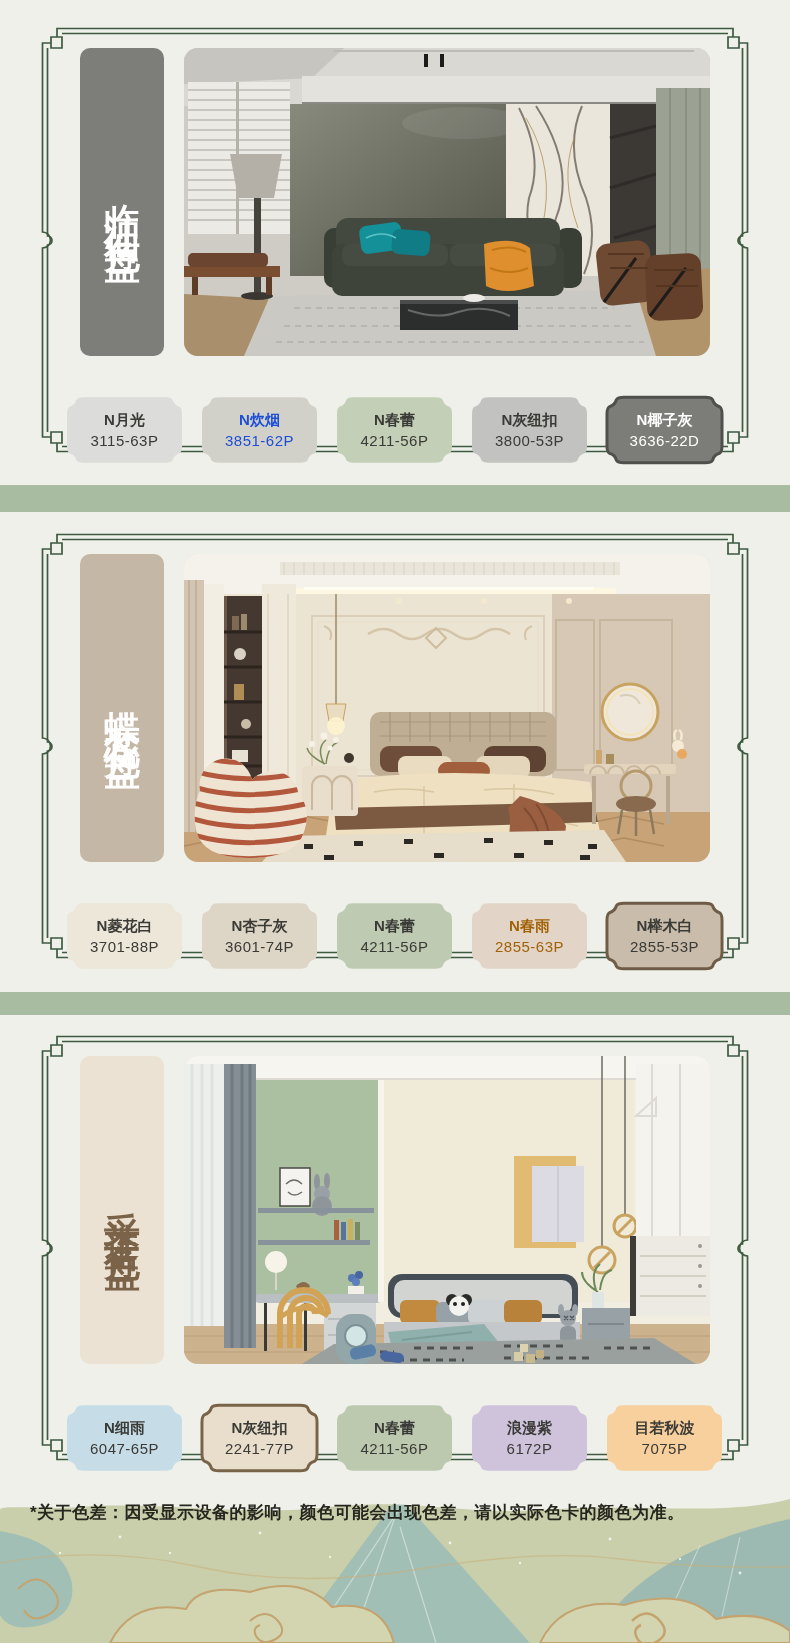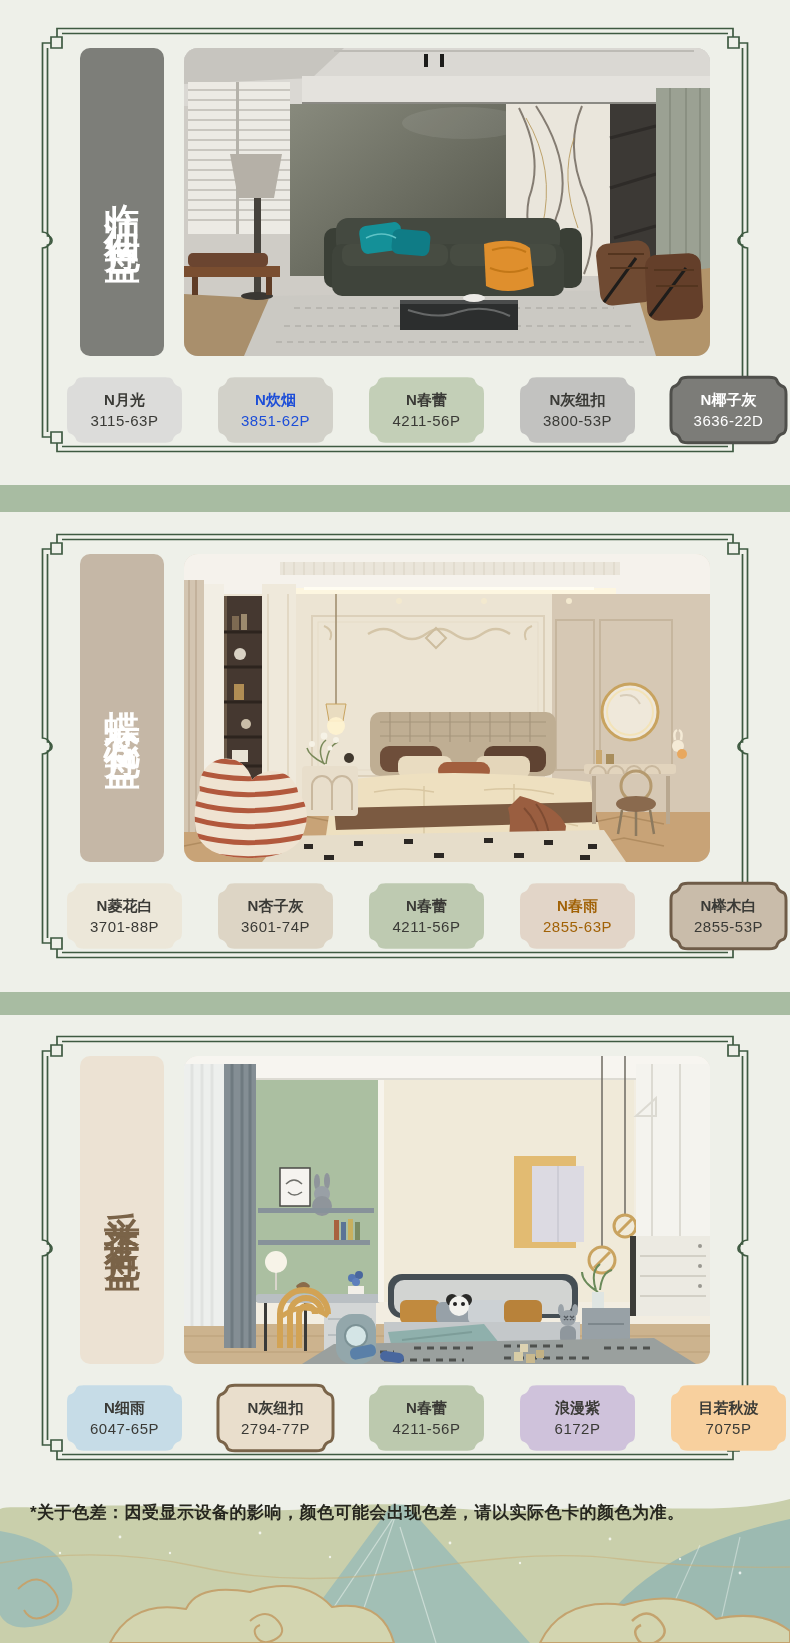--- a/index.html
+++ b/index.html
@@ -16,21 +16,21 @@
   .sec1 .card{top:22px;}
   .sec2 .card{top:16px;}
   .sec3 .card{top:15px;}
   .frame{position:absolute;left:0;top:0;width:718px;height:436px;pointer-events:none;}
   .title-block{position:absolute;left:44px;top:26px;width:84px;height:308px;border-radius:10px;
     display:flex;align-items:center;justify-content:center;}
   .vtitle{writing-mode:vertical-rl;text-orientation:upright;font-size:36px;font-weight:bold;
     letter-spacing:11px;font-family:"DejaVu Sans","Liberation Sans",sans-serif;line-height:1;}
   .photo{position:absolute;left:148px;top:26px;width:526px;height:308px;border-radius:14px;overflow:hidden;background:#ddd;}
   .photo svg{display:block;width:526px;height:308px;}
-  .swatch-row{position:absolute;left:28px;top:352px;width:661px;height:74px;display:flex;gap:30px;text-align:center;}
+  .swatch-row{position:absolute;left:28px;top:372px;width:661px;height:74px;display:flex;gap:14px;text-align:center;}
   .swatch{position:relative;width:121px;height:72px;flex:none;}
   .swatch svg.plq{position:absolute;inset:0;width:121px;height:72px;}
   .plq use{stroke-width:3px;}
   .swatch-label{position:absolute;inset:0;display:flex;flex-direction:column;align-items:center;justify-content:center;gap:1px;}
   .swatch-name{font-size:15px;font-weight:600;line-height:1.3;}
   .swatch-code{font-size:15px;font-weight:500;line-height:1.3;letter-spacing:.5px;}
   .footer{position:relative;width:737px;height:150px;}
   .footer svg.waves{position:absolute;inset:0;display:block;}
   .disclaimer{position:absolute;left:30px;top:8px;margin:0;font-size:17px;font-weight:600;color:#26261f;letter-spacing:.5px;}
   .defs{position:absolute;width:0;height:0;overflow:hidden;}
@@ -559,21 +559,21 @@
             <div class="swatch-name">N细雨</div>
             <div class="swatch-code">6047-65P</div>
           </div>
         </div>
         <div class="swatch">
           <svg class="plq" viewBox="0 0 122 72">
               <use href="#plaque" style="fill: rgb(233, 222, 204); stroke: rgb(122, 100, 73);"></use>
             </svg>
           <div class="swatch-label" style="color: rgb(58, 58, 54);">
             <div class="swatch-name">N灰纽扣</div>
-            <div class="swatch-code">2794-77P</div>
+            <div class="swatch-code">2241-77P</div>
           </div>
         </div>
         <div class="swatch">
           <svg class="plq" viewBox="0 0 122 72">
               <use href="#plaque" style="fill: rgb(188, 201, 174); stroke: none;"></use>
             </svg>
           <div class="swatch-label" style="color: rgb(58, 58, 54);">
             <div class="swatch-name">N春蕾</div>
             <div class="swatch-code">4211-56P</div>
           </div>

